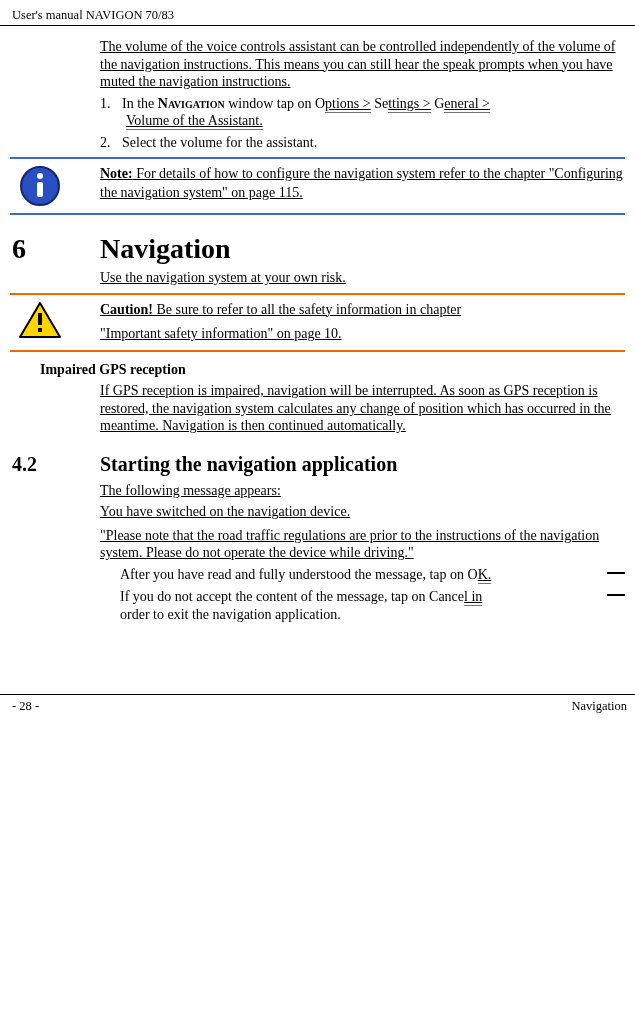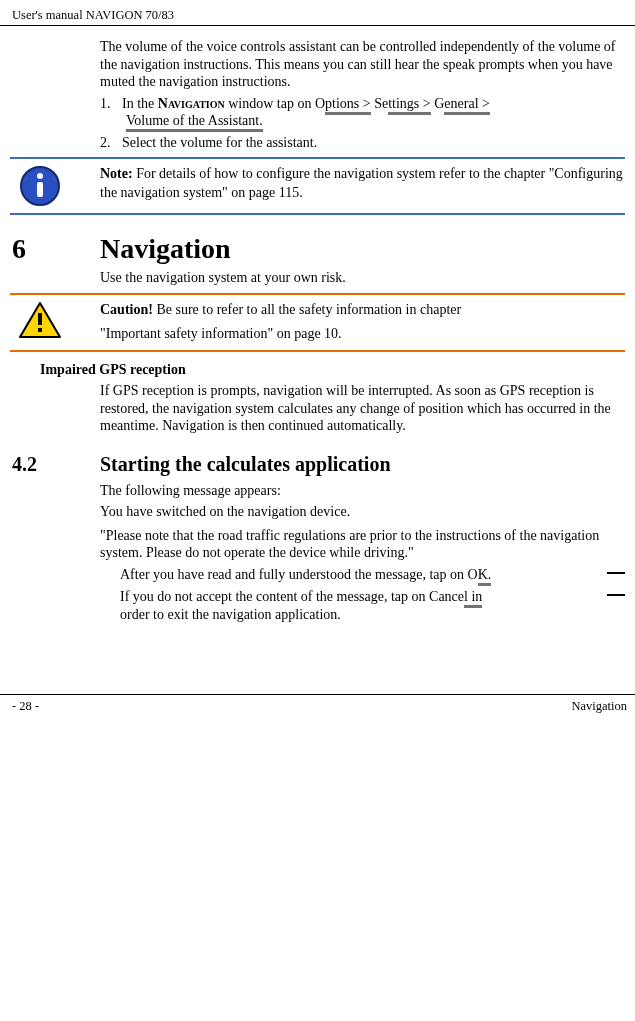--- a/index.html
+++ b/index.html
@@ -19,53 +19,54 @@
     padding: 0 8px 2px 12px;
     font-size: 12.5px;
   }
   .content {
     margin: 12px 0 0 0;
   }
   .body-text {
     margin: 0 8px 0 100px;
     line-height: 1.25;
   }
-  .body-text p { margin: 0 0 4px 0; }
+  .body-text p { margin: 0 0 4px 0; text-decoration: underline; }
   ol.numlist {
     margin: 4px 8px 0 100px;
     padding: 0;
     list-style: none;
   }
   ol.numlist li {
     padding-left: 26px;
     text-indent: -26px;
     margin-bottom: 4px;
     line-height: 1.25;
   }
   .num { display:inline-block; width:22px; text-indent:0; }
   .smallcaps { font-variant: small-caps; font-weight: bold; }
-  .underline { border-bottom: 3px solid #737373; padding-bottom: 1px; }
+  .underline { border-bottom: 1px solid #737373; padding-bottom: 1px; text-decoration: underline; }
   .hr-blue  { border: none; border-top: 2px solid #3a6cc6; margin: 6px 10px; }
   .hr-orange{ border: none; border-top: 2px solid #e96b00; margin: 6px 10px; }
 
   .callout {
     display: flex;
     align-items: flex-start;
     margin: 0 10px;
   }
   .callout .icon-cell {
     width: 60px;
     flex: 0 0 60px;
     display: flex;
     justify-content: center;
   }
   .callout .text-cell {
     flex: 1;
     padding-left: 30px;
     line-height: 1.35;
+    text-decoration: underline;
   }
 
   .chapnum {
     display: inline-block;
     width: 88px;
     font-size: 28px;
     font-weight: bold;
     vertical-align: baseline;
   }
   .chaptitle {
@@ -176,26 +177,26 @@
       </div>
       <div class="text-cell">
         <div><b>Caution!</b><span> Be sure to refer to all the safety information in chapter</span></div>
         <div style="margin-top:6px">"Important safety information" on page 10.</div>
       </div>
     </div>
     <hr class="hr-orange">
 
     <div class="subhead">Impaired GPS reception</div>
     <div class="body-text">
-      <p>If GPS reception is prompts, navigation will be interrupted. As soon as GPS reception is restored, the navigation system calculates any change of position which has occurred in the meantime. Navigation is then continued automatically.</p>
+      <p>If GPS reception is impaired, navigation will be interrupted. As soon as GPS reception is restored, the navigation system calculates any change of position which has occurred in the meantime. Navigation is then continued automatically.</p>
     </div>
 
 
     <div class="section-row">
-      <span class="secnum">4.2</span><span class="sectitle">Starting the calculates application</span>
+      <span class="secnum">4.2</span><span class="sectitle">Starting the navigation application</span>
     </div>
     <div class="body-text">
       <p style="margin-top:6px">The following message appears:</p>
       <p>You have switched on the navigation device.</p>
       <p style="margin-top:6px">"Please note that the road traffic regulations are prior to the instructions of the navigation system. Please do not operate the device while driving."</p>
     </div>
 
     <div class="tick-list">
       <div class="item">
         <span>After you have read and fully understood the message, tap on O</span><span class="underline">K.</span>

